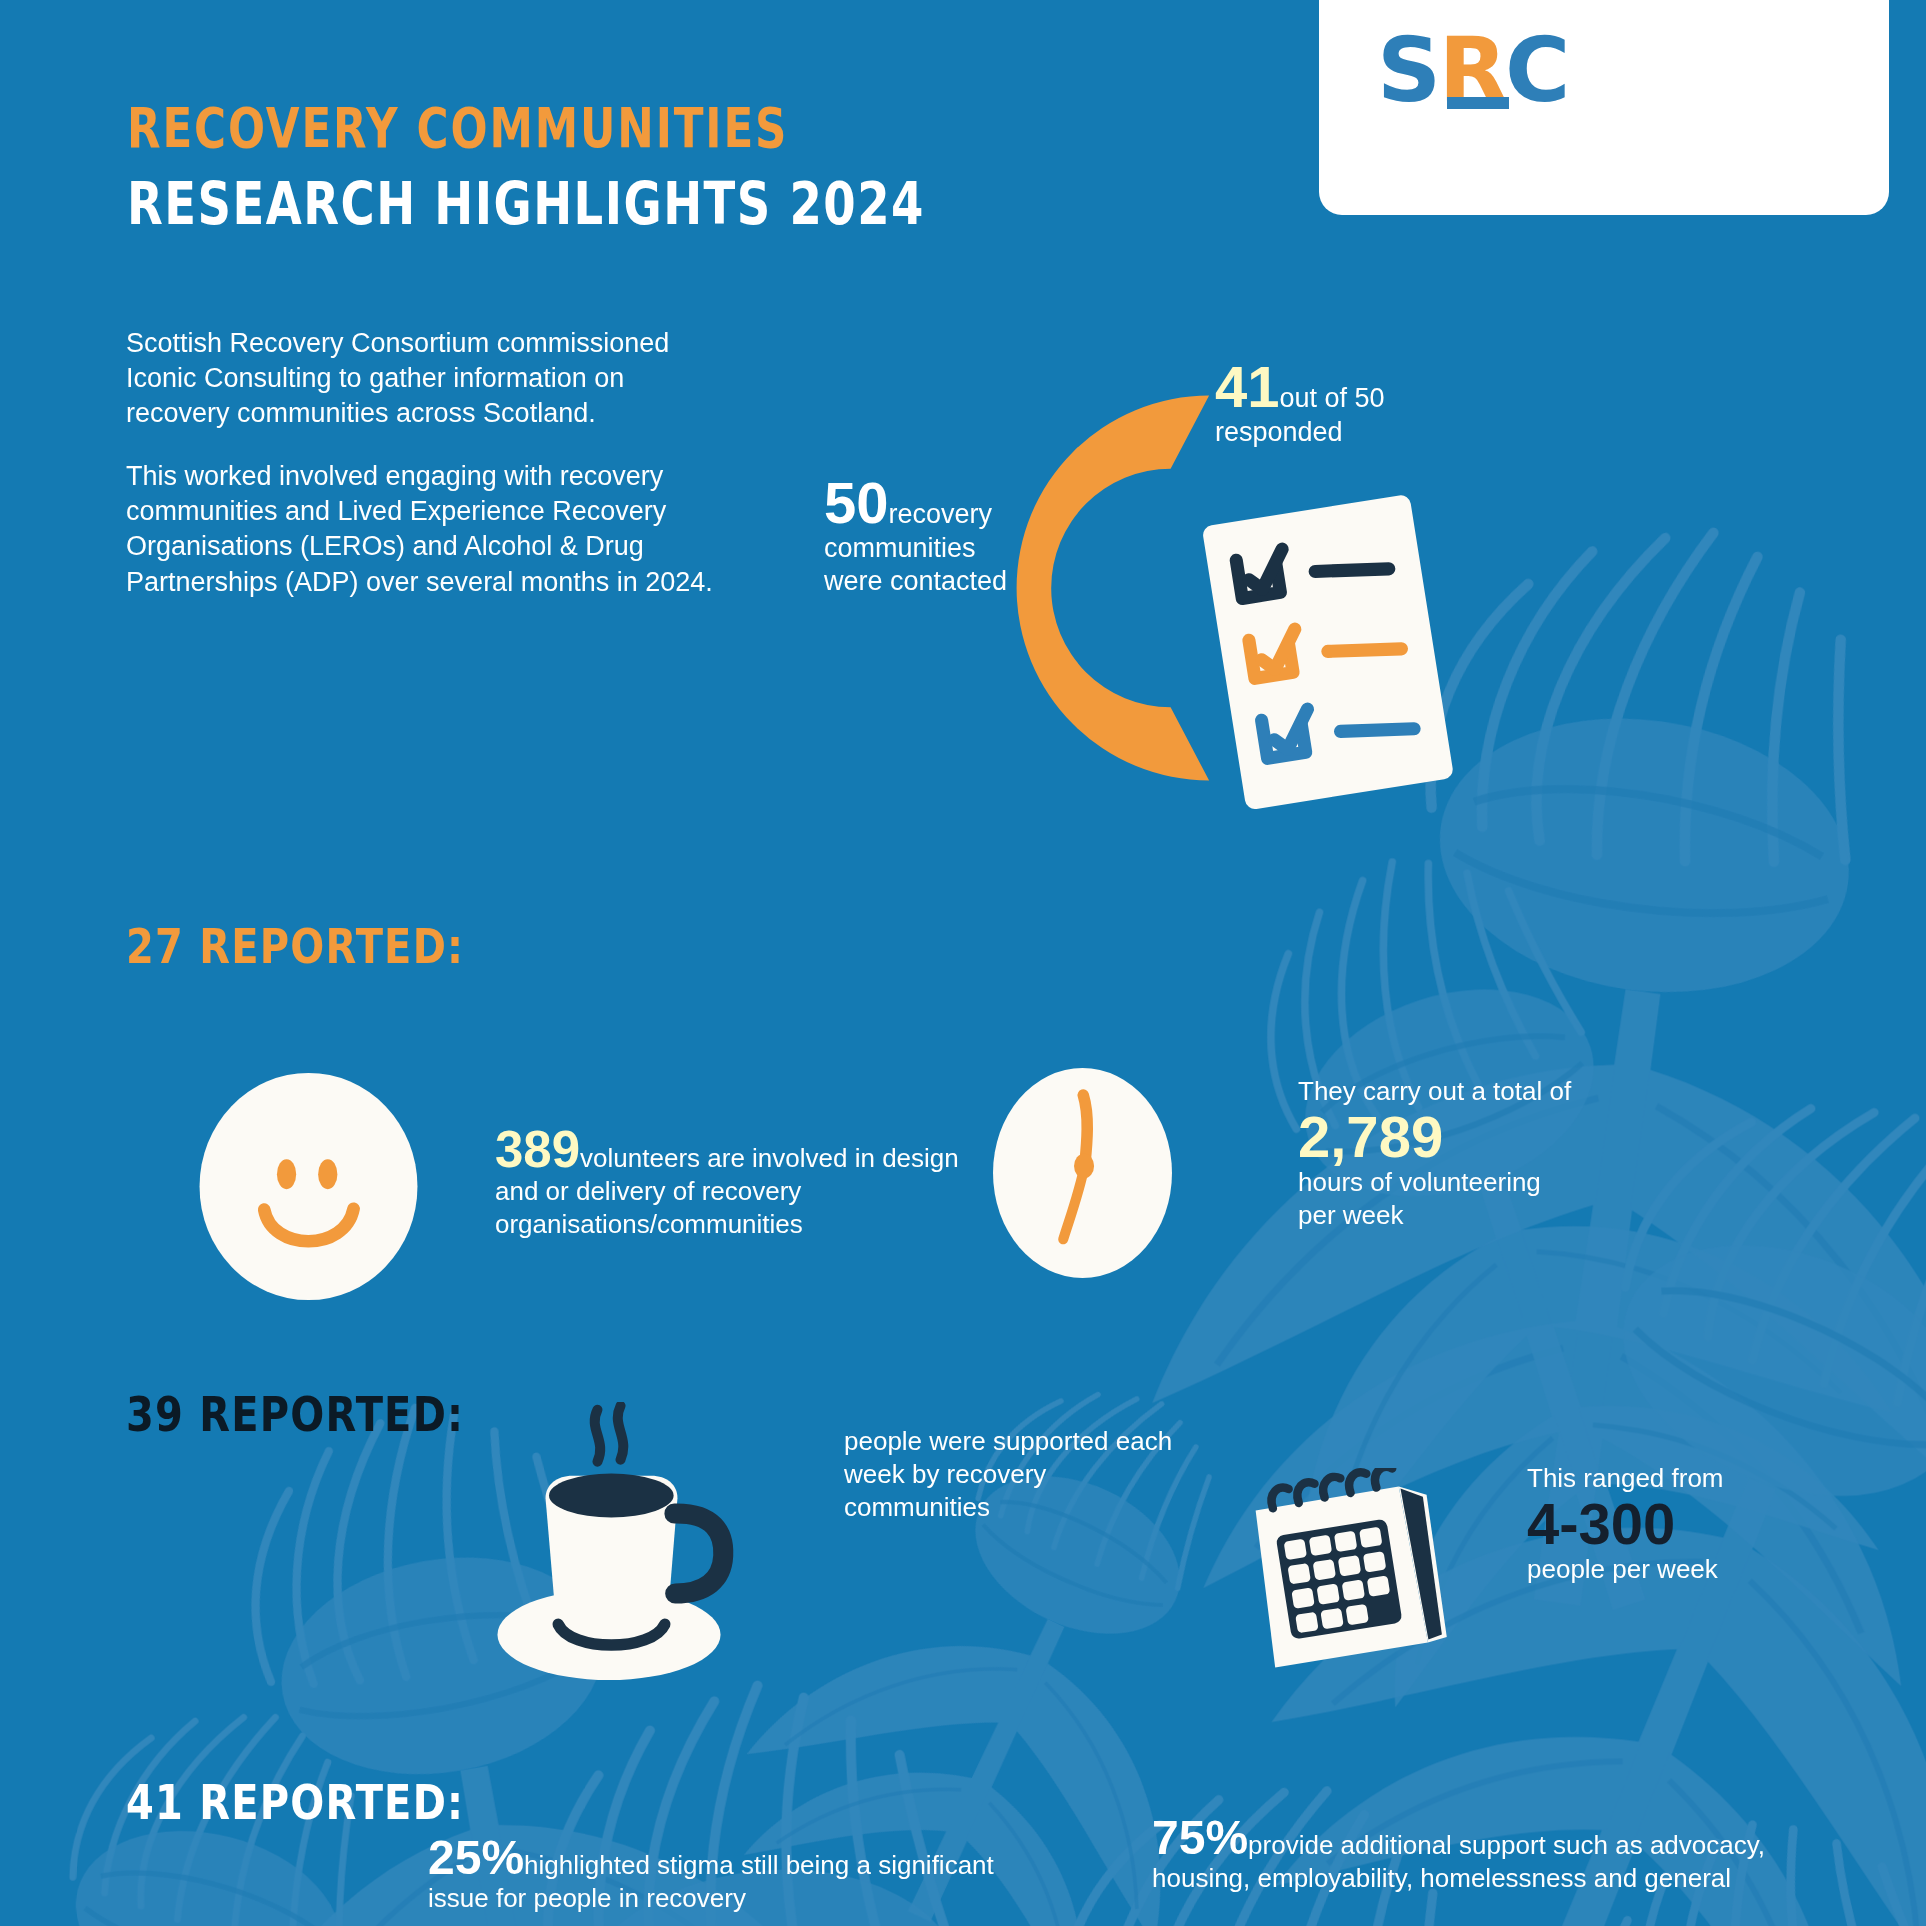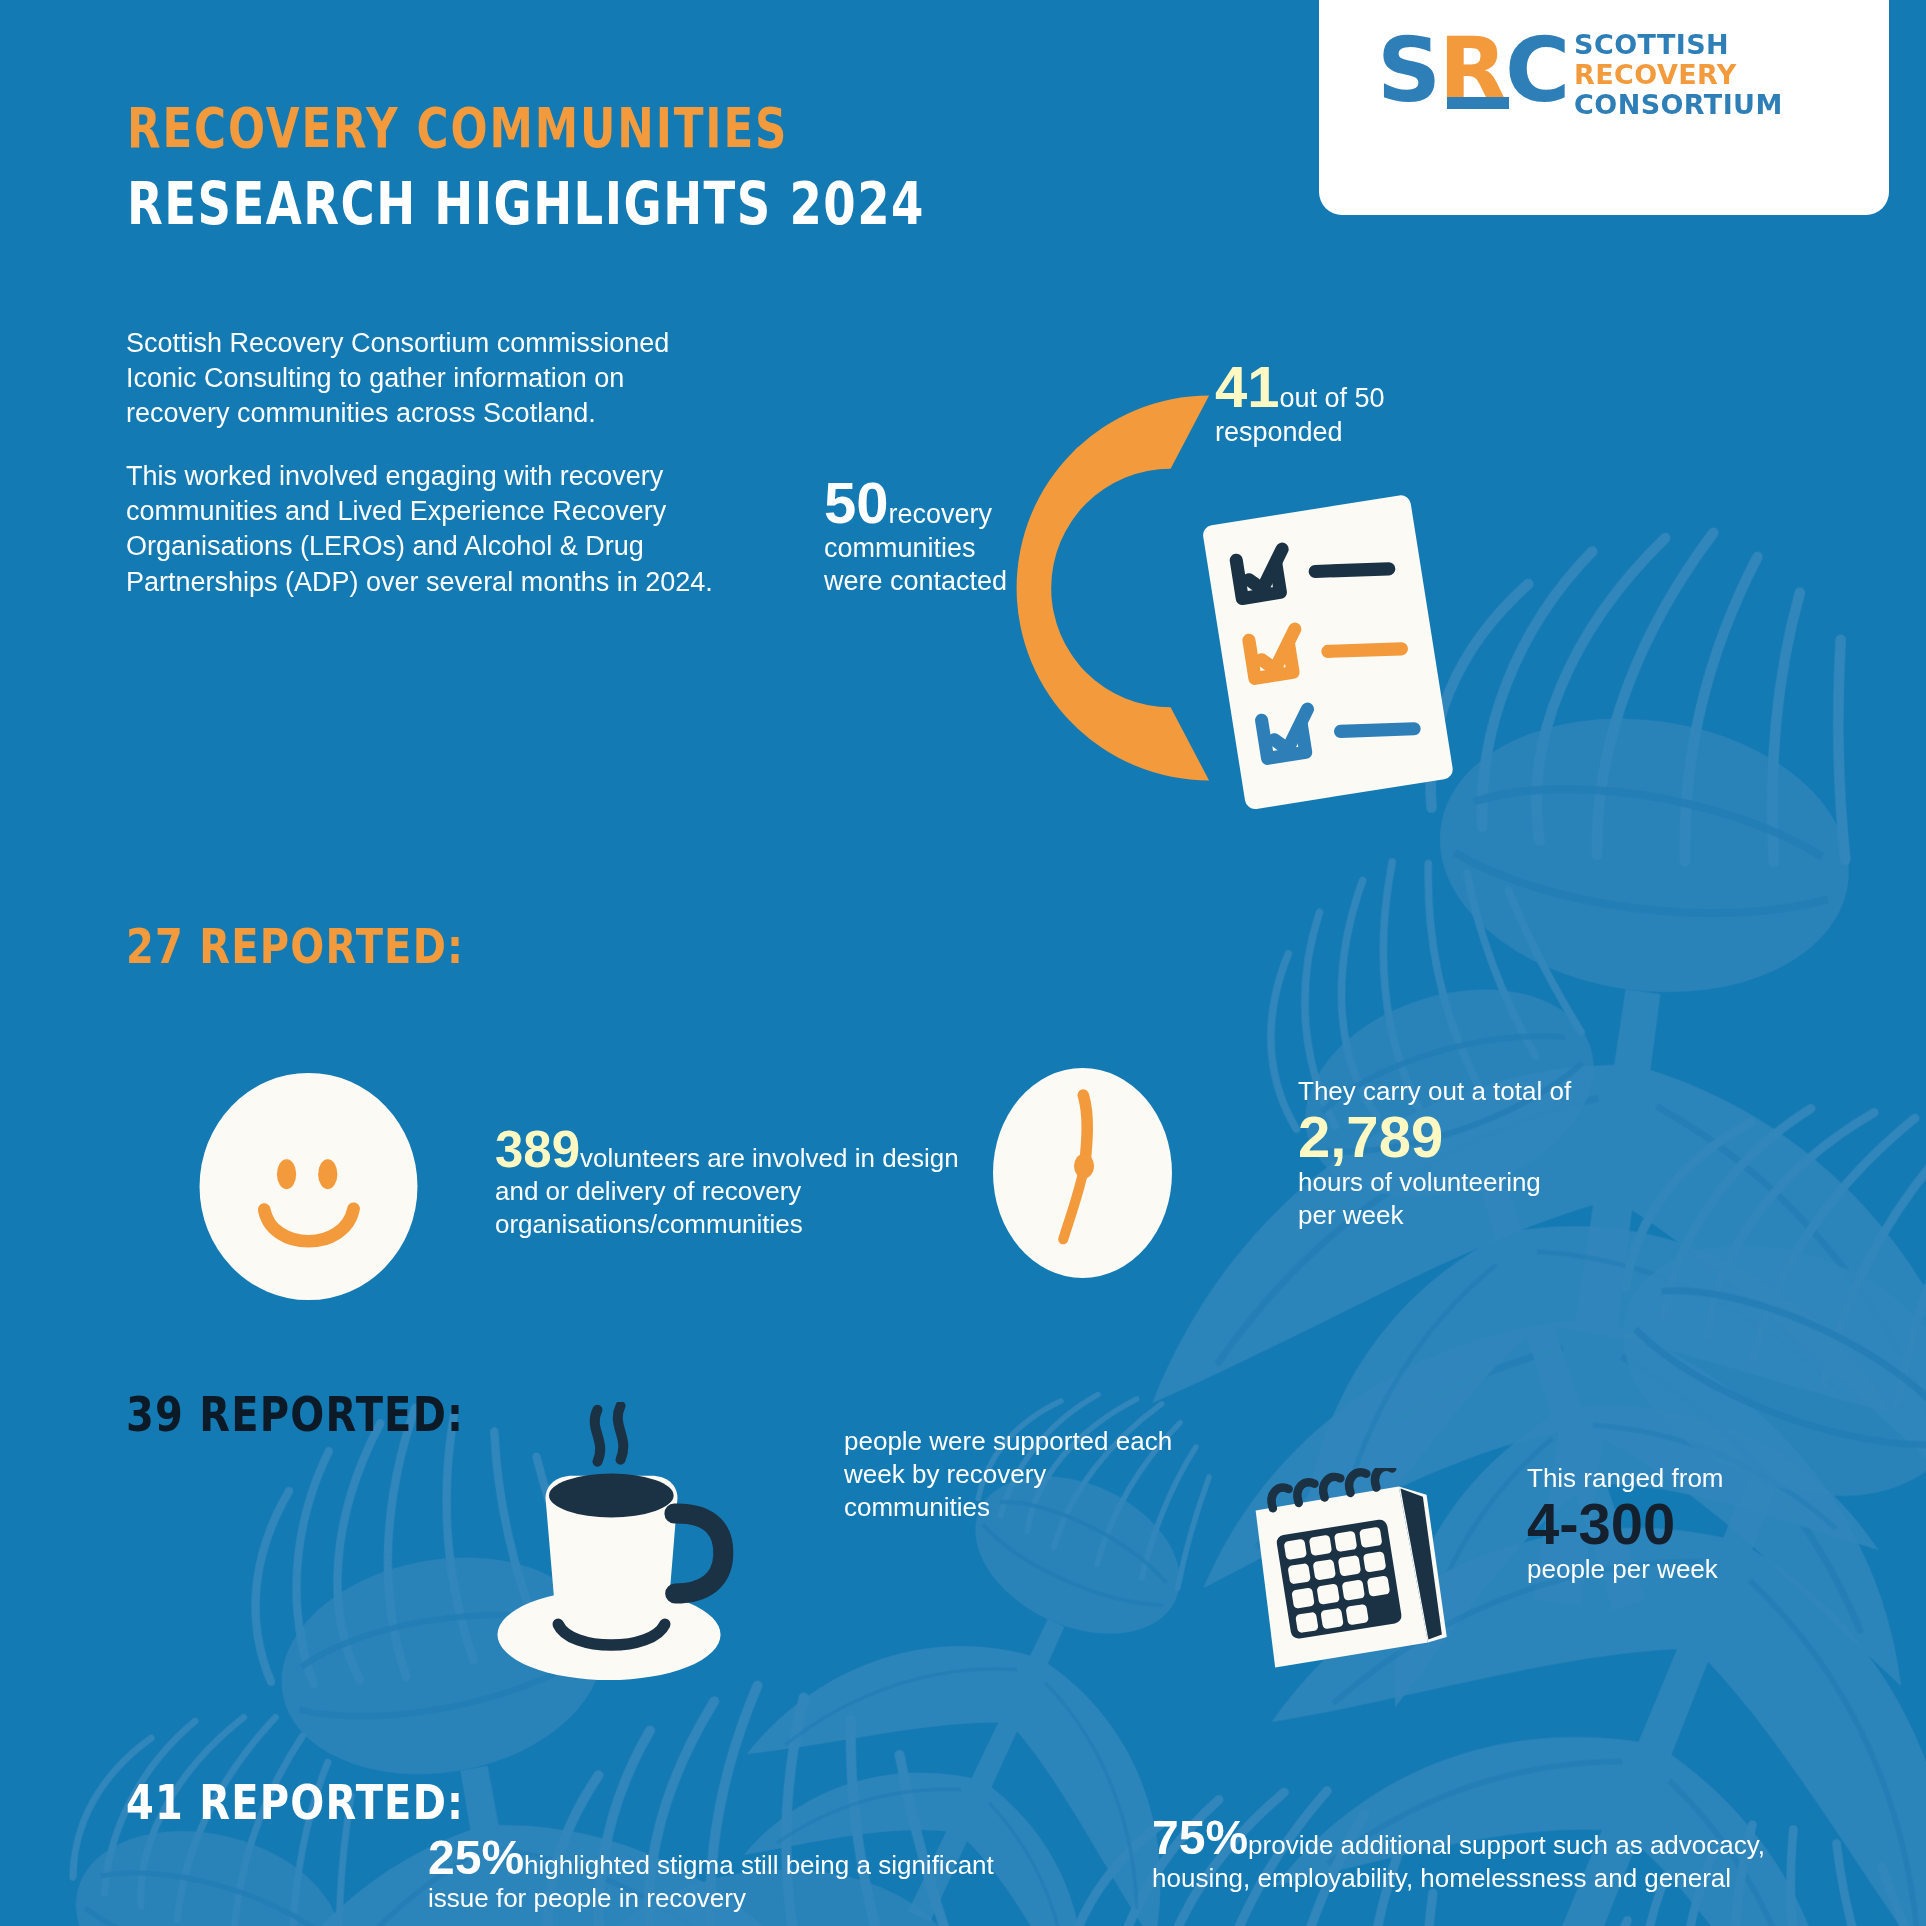--- a/index.html
+++ b/index.html
@@ -45,21 +45,21 @@
   
   #logo-card {
     left: 1319px; top: -35px;
     width: 570px; height: 250px;
     background: #FFFFFF;
     border-radius: 23px;
     z-index: 6;
   }
   #logo-inner {
     position: absolute; left: 58px; top: 65px;
-    display: flex; align-items: flex-start; gap: 6px;
+    display: flex; align-items: center; gap: 13px;
   }
   #src-mark { position: relative; font-size: 0; }
   #src-mark .letters {
     font-family: "DejaVu Sans", sans-serif;
     font-weight: bold; font-size: 89px; line-height: 0.92;
     letter-spacing: -2.3px;
   }
   .src-s { color: #2E7FB8; }
   .src-r { color: #F29A3C; }
   .src-c { color: #2E7FB8; }
@@ -195,25 +195,20 @@
 <div id="header">
   <div class="abs" id="title-1">RECOVERY COMMUNITIES</div>
   <div class="abs" id="title-2">RESEARCH HIGHLIGHTS 2024</div>
 </div>
 
 <div class="abs" id="logo-card">
   <div id="logo-inner">
     <div id="src-mark">
       <span class="letters src-s">S</span><span class="letters src-r">R</span><span class="letters src-c">C</span>
       <div id="src-underline"></div>
-    </div>
-    <div id="src-words">
-      <div class="w-scottish">SCOTTISH</div>
-      <div class="w-recovery">RECOVERY</div>
-      <div class="w-consortium">CONSORTIUM</div>
     </div>
   </div>
 </div>
 
 <div class="abs" id="intro">
   <p>Scottish Recovery Consortium commissioned Iconic Consulting to gather information on recovery communities across Scotland.</p>
   <p>This worked involved engaging with recovery communities and Lived Experience Recovery Organisations (LEROs) and Alcohol &amp; Drug Partnerships (ADP) over several months in 2024.</p>
 </div>
 
 <svg class="abs" id="donut-block" viewBox="0 0 600 620">

